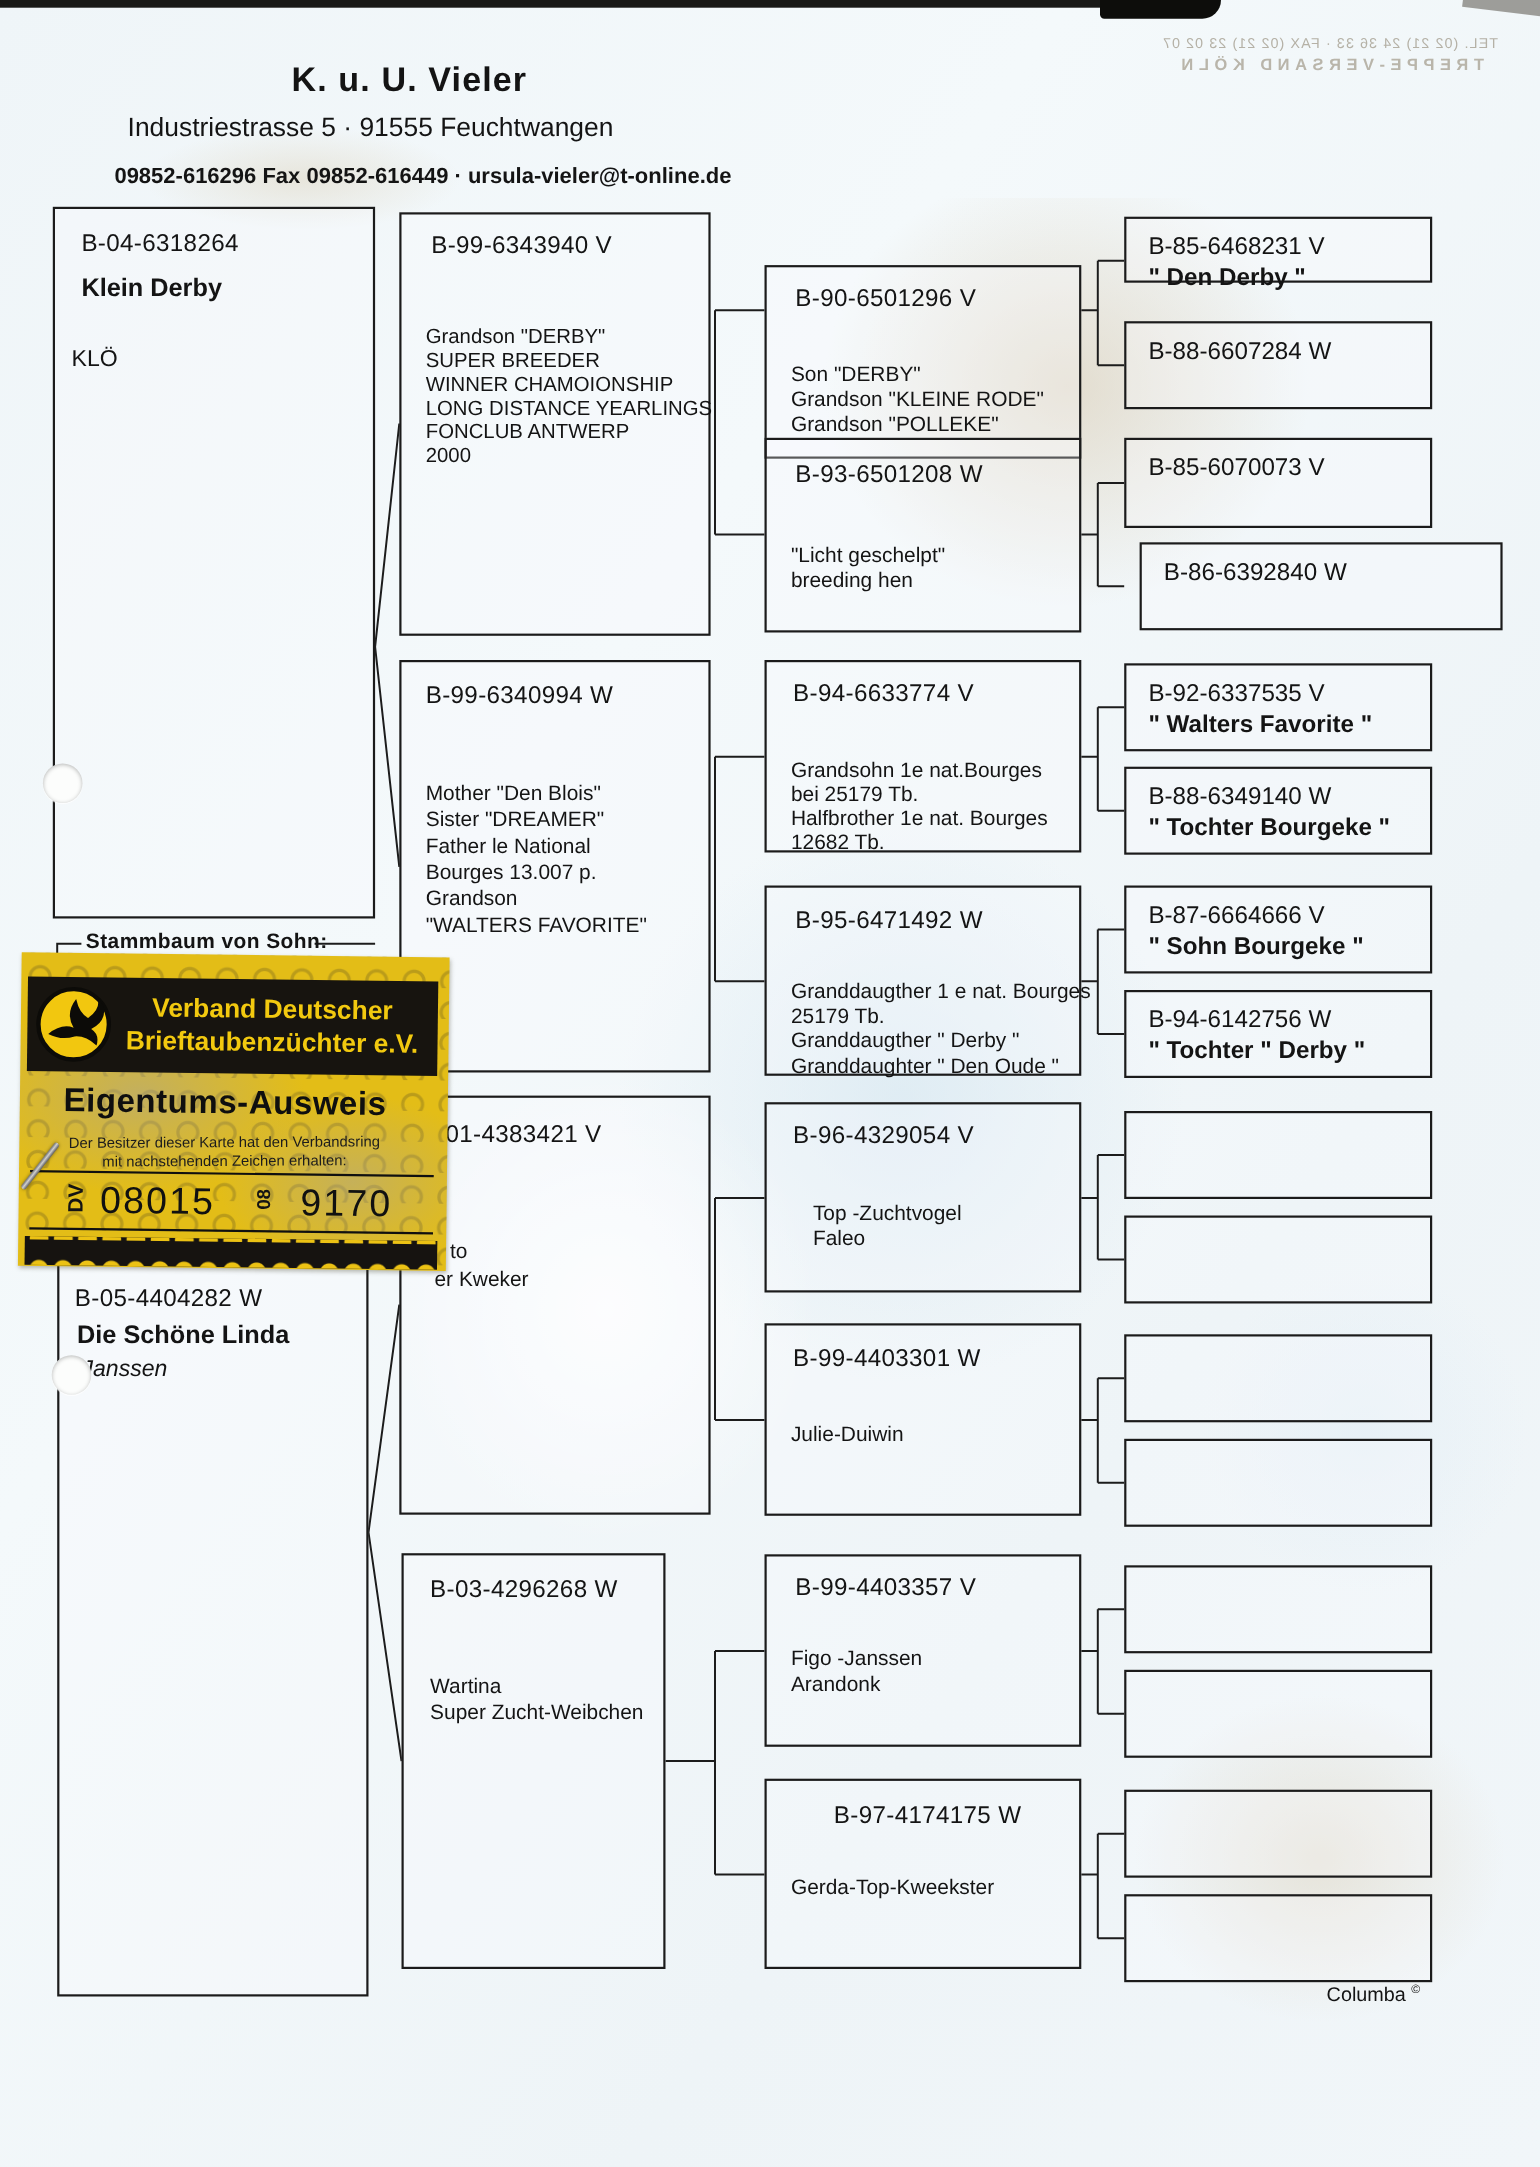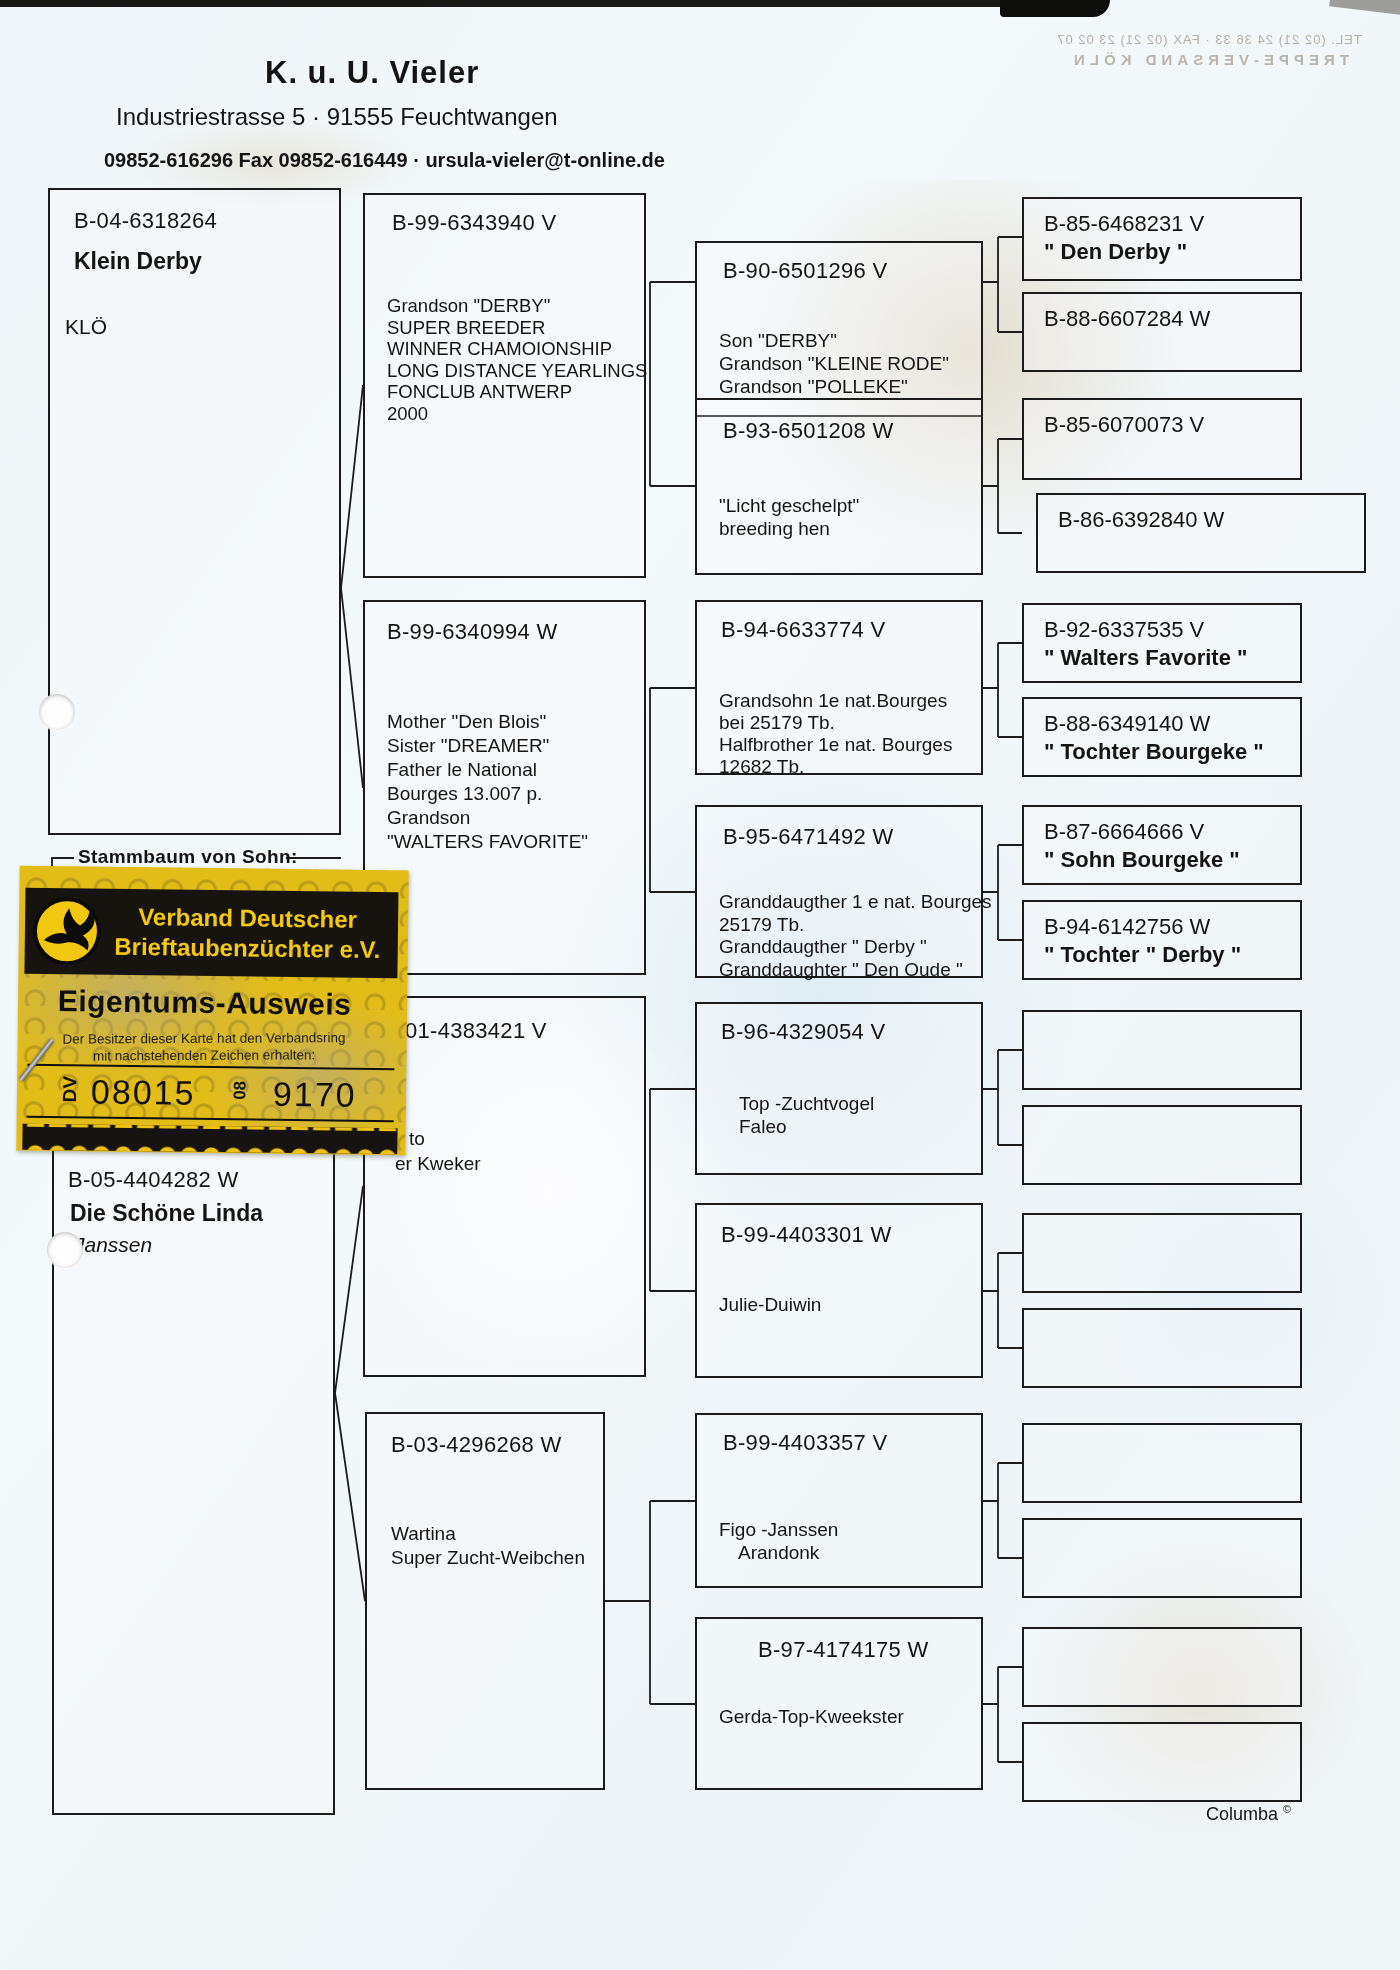--- a/index.html
+++ b/index.html
@@ -215,34 +215,34 @@
 
   <div class="box" style="left:695px;top:1203px;width:288px;height:175px;">
     <div class="ring" style="left:24px;top:17px;">B-99-4403301 W</div>
     <div class="desc" style="top:88px;">
       <div>Julie-Duiwin</div>
     </div>
   </div>
 
   <div class="box" style="left:695px;top:1413px;width:288px;height:175px;">
     <div class="ring" style="left:26px;">B-99-4403357 V</div>
-    <div class="desc" style="top:103px;text-align:center;">
+    <div class="desc" style="top:82px;">
       <div>Figo -Janssen</div>
       <div>Arandonk</div>
     </div>
   </div>
 
   <div class="box" style="left:695px;top:1617px;width:288px;height:173px;">
     <div class="ring" style="left:26px;top:18px;margin-left:35px;">B-97-4174175 W</div>
     <div class="desc" style="top:86px;">
       <div>Gerda-Top-Kweekster</div>
     </div>
   </div>
 
-  <div class="box" style="left:1022px;top:197px;width:280px;height:84px;padding-left:48px;">
+  <div class="box" style="left:1022px;top:197px;width:280px;height:60px;padding-left:48px;">
     <div class="g4ring">B-85-6468231 V</div>
     <div class="g4name">" Den Derby "</div>
   </div>
   <div class="box" style="left:1022px;top:292px;width:280px;height:80px;">
     <div class="g4ring">B-88-6607284 W</div>
   </div>
   <div class="box" style="left:1022px;top:398px;width:280px;height:82px;">
     <div class="g4ring">B-85-6070073 V</div>
   </div>
   <div class="box" style="left:1036px;top:493px;width:330px;height:80px;">

